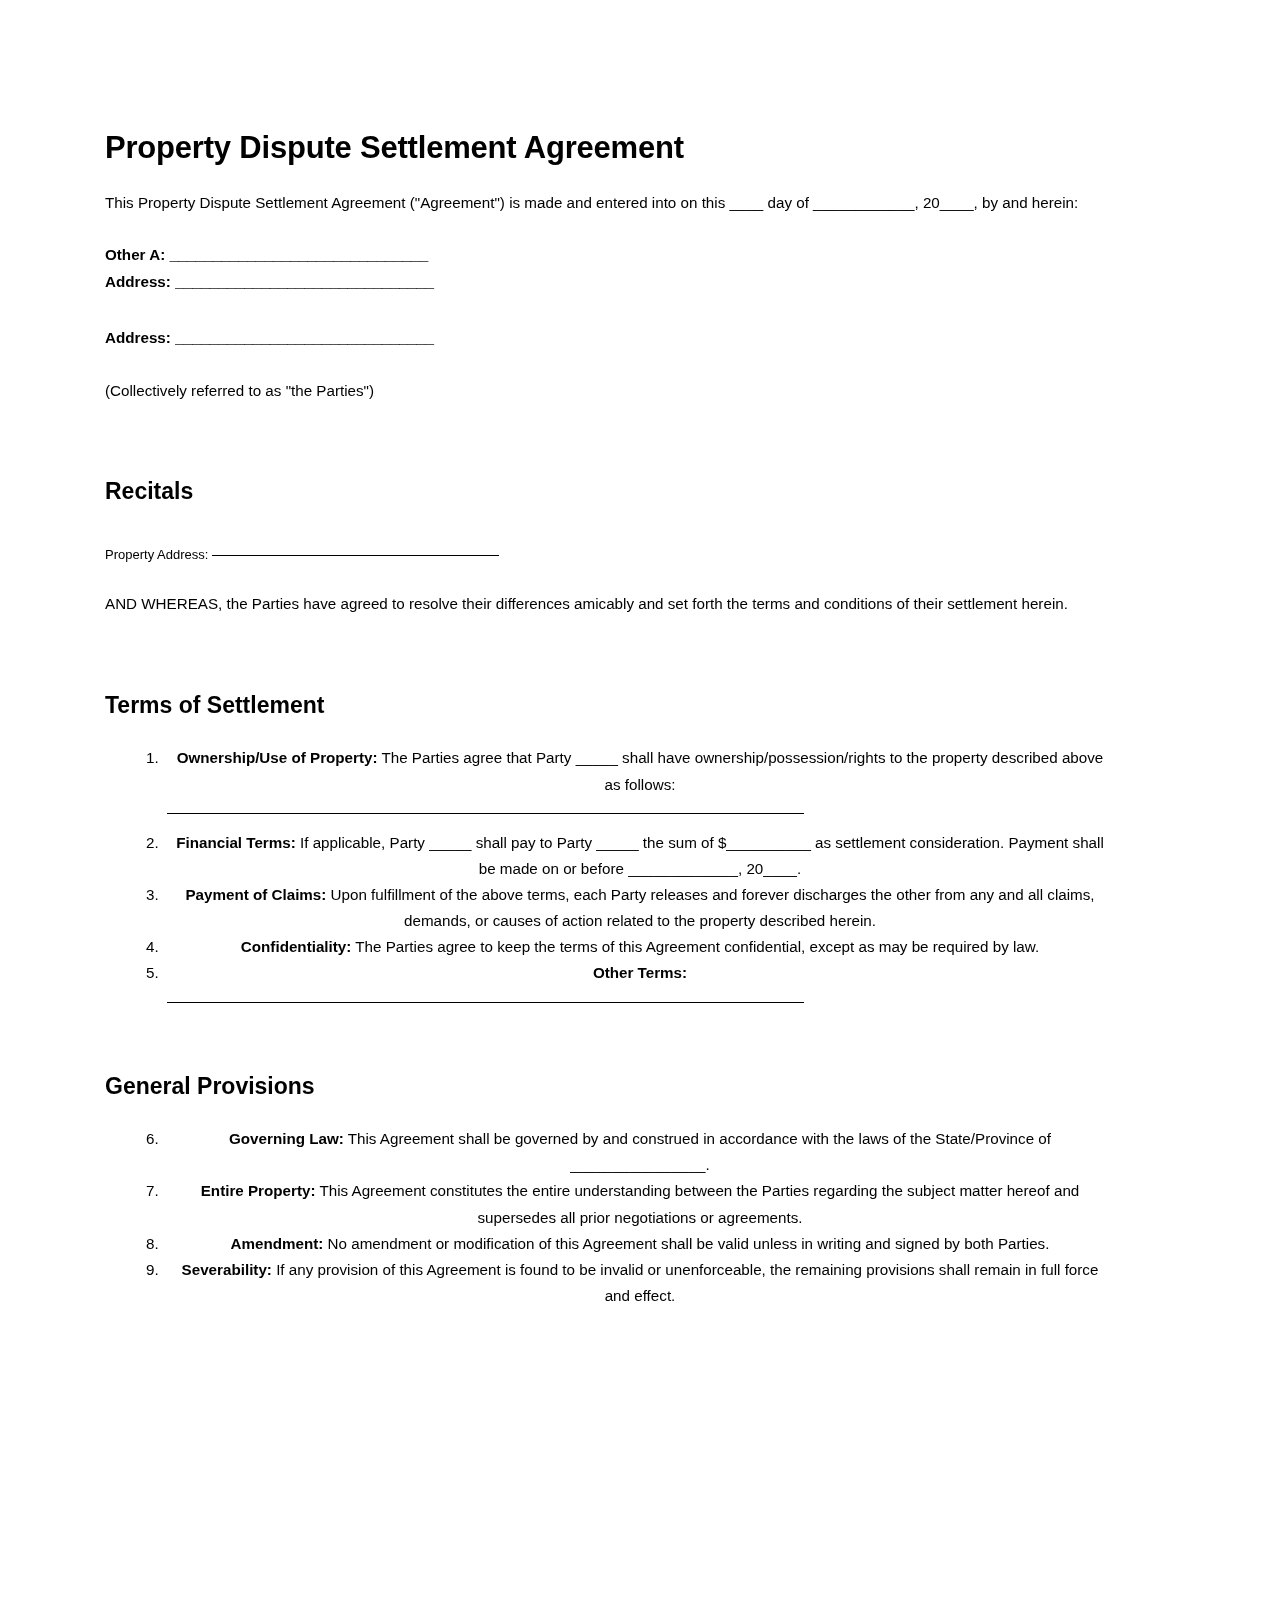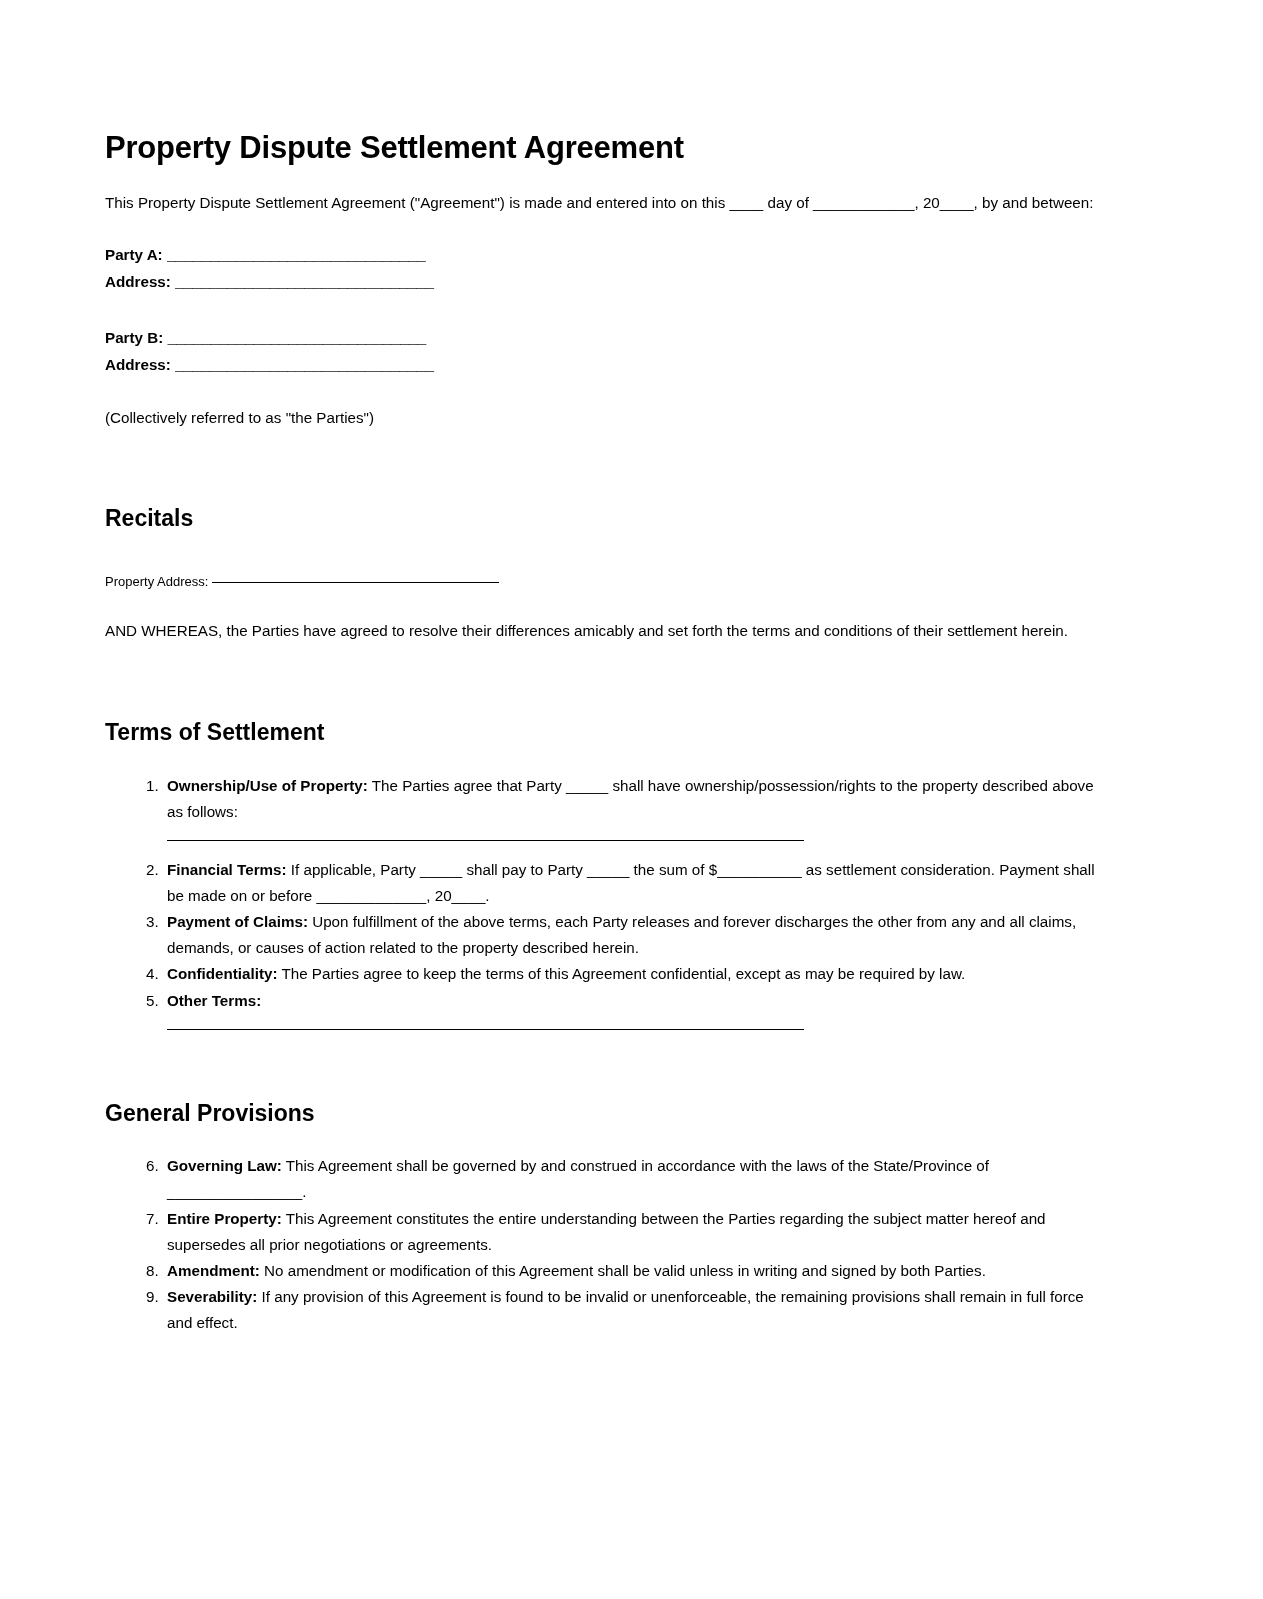--- a/index.html
+++ b/index.html
@@ -58,20 +58,21 @@
   }
   .spacer-sm { height: 14px; }
   .spacer-lg { height: 54px; }
   .spacer-xl { height: 62px; }
 
   ol.terms-list {
     margin: 14px;
     padding-left: 44px;
     font-size: 15.2px;
     line-height: 1.72;
+    text-align: center;
   }
   ol.terms-list > li {
     margin: 0 0 0 0;
     padding-left: 4px;
   }
   ol.terms-list > li .term-label {
     font-weight: bold;
   }
   .rule-line {
     border: none;
@@ -98,42 +99,38 @@
   }
 </style>
 </head>
 <body>
 
 <div class="page">
   <div class="doc">
 
     <h1 class="doc-title">Property Dispute Settlement Agreement</h1>
 
-    <p class="body-text">This Property Dispute Settlement Agreement ("Agreement") is made and entered into on this ____ day of ____________, 20____, by and between:</p>
+    <p class="body-text">This Property Dispute Settlement Agreement ("Agreement") is made and entered into on this ____ day of ____________, 20____, by and herein:</p>
 
     <div class="spacer-sm"></div>
 
     <div class="party-block">
       <p class="party-line">
-        <span class="lbl">Party A:</span>
+        <span class="lbl">Other A:</span>
         <span class="blank">______________________________</span>
       </p>
       <p class="party-line">
         <span class="lbl">Address:</span>
         <span class="blank">______________________________</span>
       </p>
     </div>
 
     <div class="spacer-sm"></div>
 
     <div class="party-block">
-      <p class="party-line">
-        <span class="lbl">Party B:</span>
-        <span class="blank">______________________________</span>
-      </p>
       <p class="party-line">
         <span class="lbl">Address:</span>
         <span class="blank">______________________________</span>
       </p>
     </div>
 
     <div class="spacer-sm"></div>
 
     <p class="body-text">(Collectively referred to as "the Parties")</p>
 

